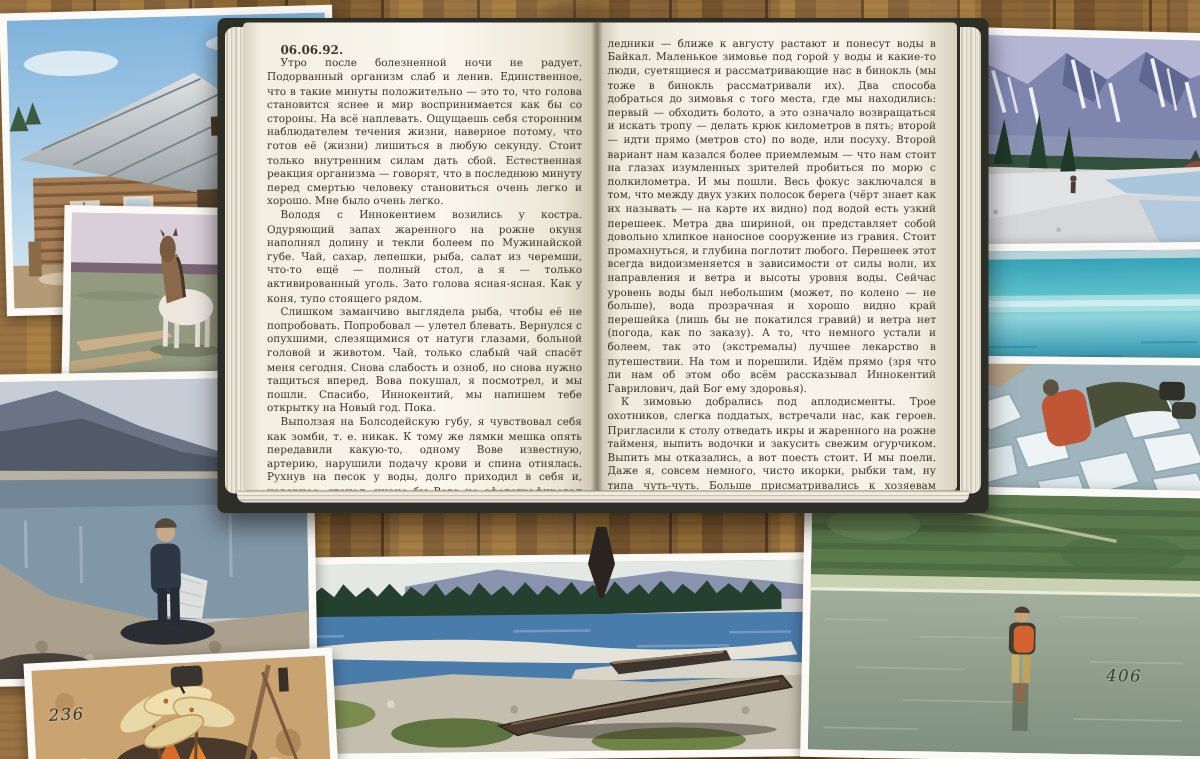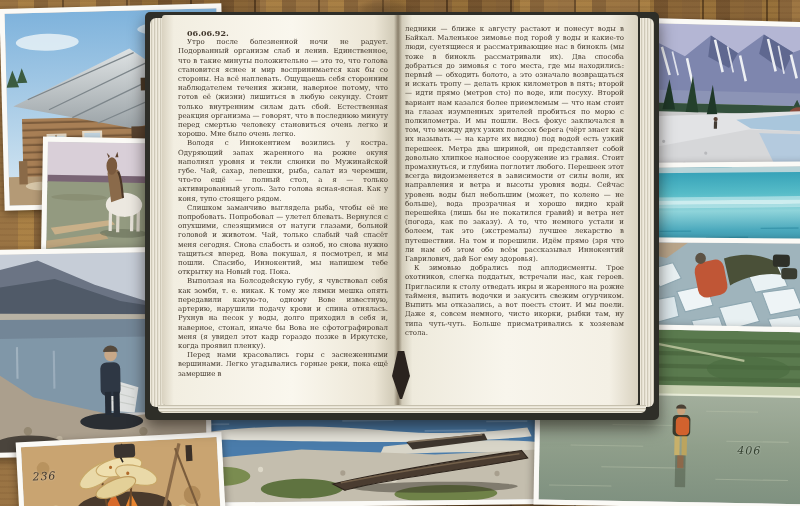--- a/index.html
+++ b/index.html
@@ -15,21 +15,21 @@
       repeating-linear-gradient(90deg, transparent 0 62px, rgba(30,15,5,.45) 62px 64px),
       repeating-linear-gradient(0deg, rgba(70,40,15,.10) 0 2px, transparent 2px 6px),
       repeating-linear-gradient(90deg, #8f6a3d 0 18px, #a1793f 18px 34px, #7c5a33 34px 48px, #936d3c 48px 62px);
   }
   .photo{position:absolute;background:#fbfaf6;padding:5px;box-shadow:0 3px 9px rgba(20,10,0,.45);}
   .shot{position:relative;width:100%;height:100%;overflow:hidden;background:#ccc;}
   .shot svg{display:block;width:100%;height:100%;}
   .pagenum{position:absolute;font-family:"DejaVu Serif",serif;font-style:italic;
     color:#3c332a;letter-spacing:1px;text-shadow:0 0 2px rgba(255,255,255,.5);}
   
-  .book{position:absolute;left:150px;top:15px;width:504px;height:398px;z-index:8;}
+  .book{position:absolute;left:150px;top:15px;width:504px;height:320px;z-index:8;}
   .cover{position:absolute;left:-5px;top:-3px;right:-5px;bottom:-7px;background:#2e2e28;
     border-radius:5px;box-shadow:0 8px 16px rgba(15,8,0,.55);}
   .stack-left,.stack-right{position:absolute;top:3px;bottom:6px;width:14px;
     background:repeating-linear-gradient(90deg,#efeadd 0 1px,#cfc9b8 1px 2px,#e6e1d2 2px 3px);}
   .stack-left{left:0;border-radius:6px 0 0 6px;}
   .stack-right{right:0;border-radius:0 6px 6px 0;}
   .stack-bottom{position:absolute;left:8px;right:8px;bottom:0;height:8px;
     background:repeating-linear-gradient(0deg,#e8e3d4 0 1px,#c6c0ae 1px 2px,#f0ece0 2px 3px);
     border-radius:0 0 5px 5px;}
   .page{position:absolute;top:0;bottom:8px;overflow:hidden;}
@@ -312,21 +312,21 @@
 <div class="book">
   <div class="cover"></div>
   <div class="stack-left"></div>
   <div class="stack-right"></div>
   <div class="stack-bottom"></div>
 
   <div class="page page-left">
     <div class="pagetext text-left">
       <p class="date">06.06.92.</p>
       <p>Утро после болезненной ночи не радует. Подорванный организм слаб и ленив. Единственное, что в такие минуты положительно — это то, что голова становится яснее и мир воспринимается как бы со стороны. На всё наплевать. Ощущаешь себя сторонним наблюдателем течения жизни, наверное потому, что готов её (жизни) лишиться в любую секунду. Стоит только внутренним силам дать сбой. Естественная реакция организма — говорят, что в последнюю минуту перед смертью человеку становиться очень легко и хорошо. Мне было очень легко.</p>
-      <p>Володя с Иннокентием возились у костра. Одуряющий запах жаренного на рожне окуня наполнял уровня и текли слюнки по Мужинайской губе. Чай, сахар, лепешки, рыба, салат из черемши, что-то ещё — полный стол, а я — только активированный уголь. Зато голова ясная-ясная. Как у коня, тупо стоящего рядом.</p>
+      <p>Володя с Иннокентием возились у костра. Одуряющий запах жаренного на рожне окуня наполнял долину и текли болеем по Мужинайской губе. Чай, сахар, лепешки, рыба, салат из черемши, что-то ещё — полный стол, а я — только активированный уголь. Зато голова ясная-ясная. Как у коня, тупо стоящего рядом.</p>
       <p>Слишком заманчиво выглядела рыба, чтобы её не попробовать. Попробовал — улетел блевать. Вернулся с опухшими, слезящимися от натуги глазами, больной головой и животом. Чай, только слабый чай спасёт меня сегодня. Снова слабость и озноб, но снова нужно тащиться вперед. Вова покушал, я посмотрел, и мы пошли. Спасибо, Иннокентий, мы напишем тебе открытку на Новый год. Пока.</p>
       <p>Выползая на Болсодейскую губу, я чувствовал себя как зомби, т. е. никак. К тому же лямки мешка опять передавили какую-то, одному Вове известную, артерию, нарушили подачу крови и спина отнялась. Рухнув на песок у воды, долго приходил в себя и, наверное, стонал, иначе бы Вова не сфотографировал меня (я увидел этот кадр гораздо позже в Иркутске, когда проявил пленку).</p>
       <p>Перед нами красовались горы с заснеженными вершинами. Легко угадывались горные реки, пока ещё замершие в</p>
     </div>
   </div>
 
   <div class="page page-right">
     <div class="pagetext text-right">
       <p class="cont">ледники — ближе к августу растают и понесут воды в Байкал. Маленькое зимовье под горой у воды и какие-то люди, суетящиеся и рассматривающие нас в бинокль (мы тоже в бинокль рассматривали их). Два способа добраться до зимовья с того места, где мы находились: первый — обходить болото, а это означало возвращаться и искать тропу — делать крюк километров в пять; второй — идти прямо (метров сто) по воде, или посуху. Второй вариант нам казался более приемлемым — что нам стоит на глазах изумленных зрителей пробиться по морю с полкилометра. И мы пошли. Весь фокус заключался в том, что между двух узких полосок берега (чёрт знает как их называть — на карте их видно) под водой есть узкий перешеек. Метра два шириной, он представляет собой довольно хлипкое наносное сооружение из гравия. Стоит промахнуться, и глубина поглотит любого. Перешеек этот всегда видоизменяется в зависимости от силы волн, их направления и ветра и высоты уровня воды. Сейчас уровень воды был небольшим (может, по колено — не больше), вода прозрачная и хорошо видно край перешейка (лишь бы не покатился гравий) и ветра нет (погода, как по заказу). А то, что немного устали и болеем, так это (экстремалы) лучшее лекарство в путешествии. На том и порешили. Идём прямо (зря что ли нам об этом обо всём рассказывал Иннокентий Гаврилович, дай Бог ему здоровья).</p>
       <p>К зимовью добрались под аплодисменты. Трое охотников, слегка поддатых, встречали нас, как героев. Пригласили к столу отведать икры и жаренного на рожне тайменя, выпить водочки и закусить свежим огурчиком. Выпить мы отказались, а вот поесть стоит. И мы поели. Даже я, совсем немного, чисто икорки, рыбки там, ну типа чуть-чуть. Больше присматривались к хозяевам стола.</p>

